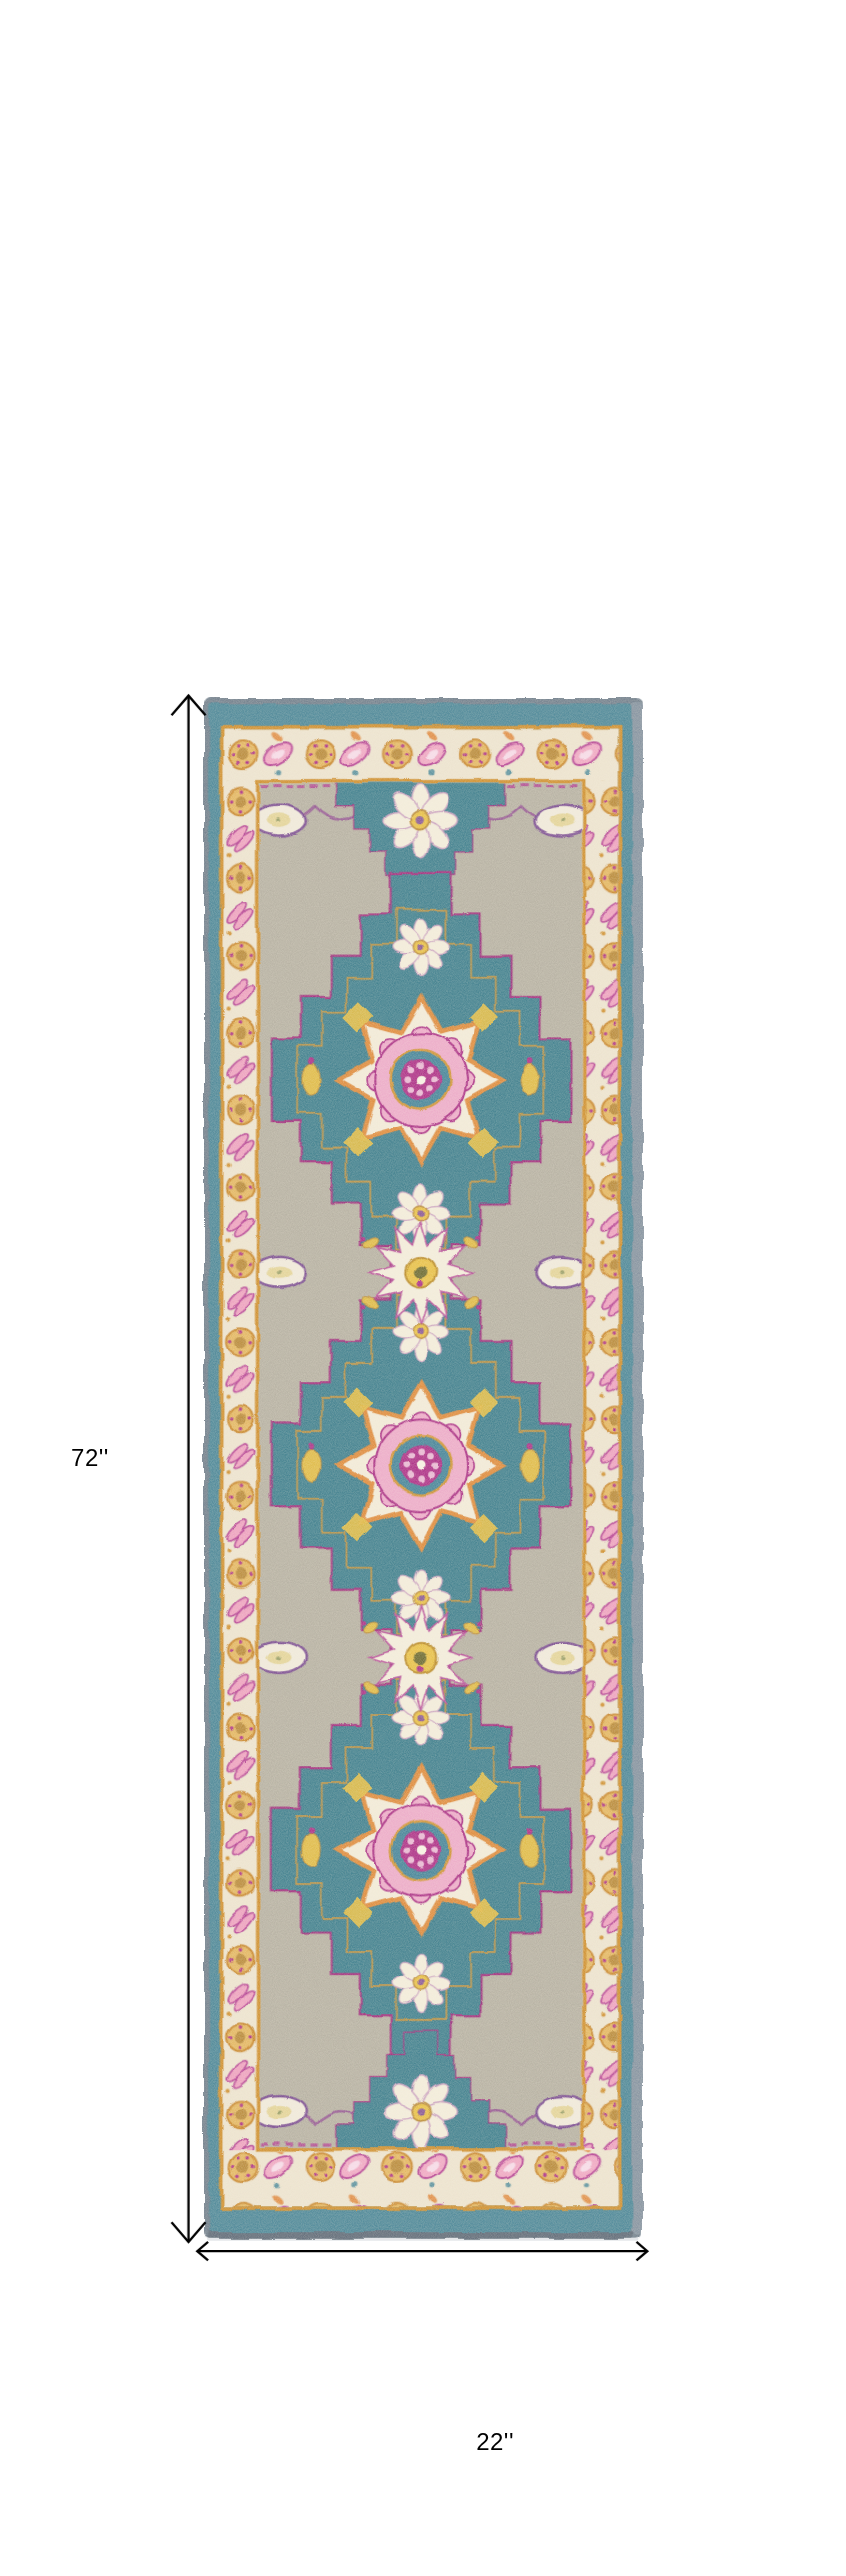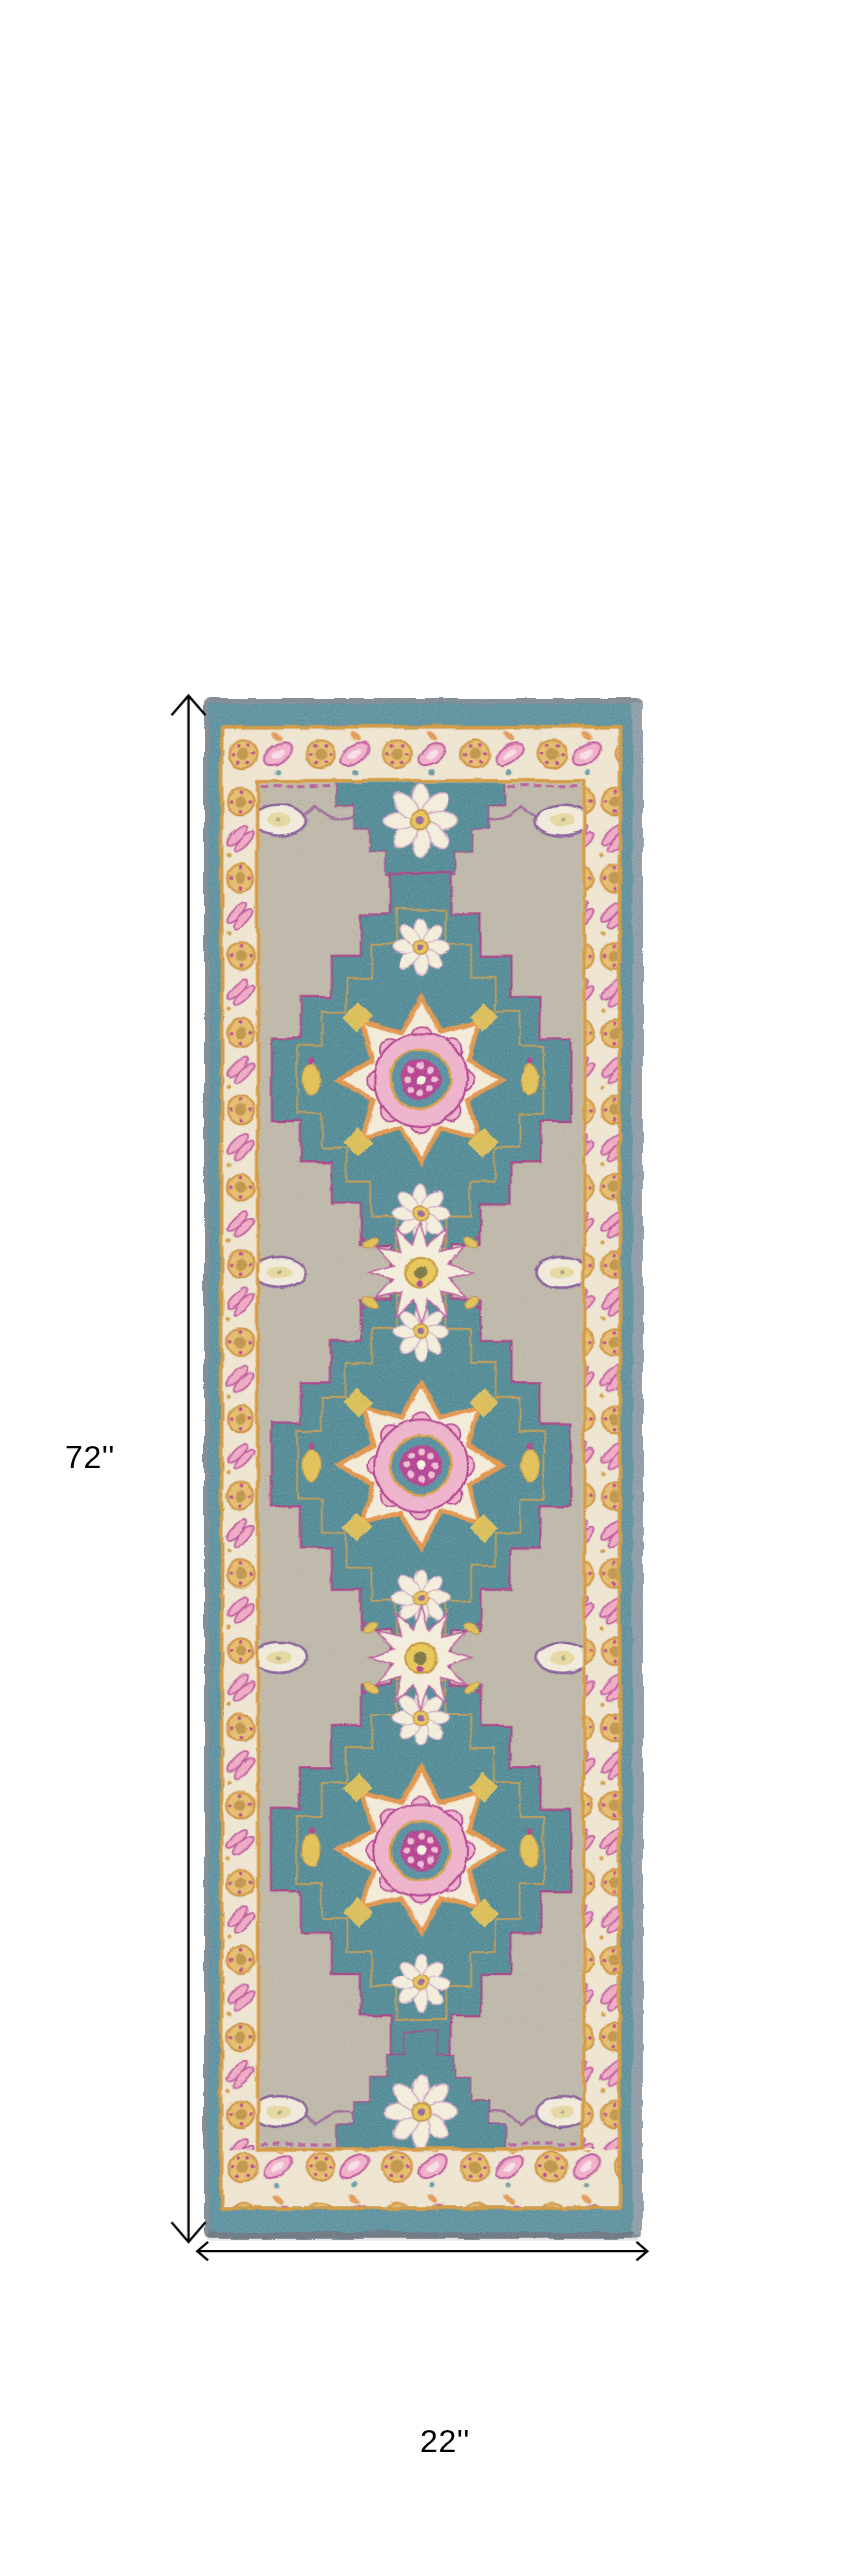--- a/index.html
+++ b/index.html
@@ -1,25 +1,25 @@
 <!DOCTYPE html>
 <html style="--rug-binding-slate: #72808e; --rug-binding-light: #8593a1; --rug-binding-shadow: #5f6b79; --rug-outer-teal-band: #4e8899; --rug-gold: #cf9030; --rug-gold-light: #e3b763; --rug-cream: #ece3cf; --rug-field-teal: #41808f; --rug-ground-gray: #b6b1a3; --rug-magenta: #ad3188; --rug-pink: #eda8c4; --rug-orange: #e0904a; --rug-yellow: #dfbb49; --rug-ivory: #f2ecdb; --rug-purple: #7c4f93; --arrow-color: #000000;font-size:8.2px"><head>
 <meta charset="utf-8">
 <style>
   html,body{margin:0;padding:0;background:#fff;}
   body{width:846px;height:2937px;position:relative;font-family:"Liberation Sans",sans-serif;}
   .canvas{position:absolute;left:0;top:0;width:846px;height:2937px;background:#fff;overflow:hidden;}
   svg.scene{position:absolute;left:0;top:0;}
   .dim-label{
     position:absolute;width:82px;text-align:center;
-    font-size:32px;line-height:43px;font-weight:400;color:#000;
+    font-size:24px;line-height:43px;font-weight:400;color:#000;
     letter-spacing:0.5px;white-space:nowrap;
   }
   .dim-label.h{left:49px;top:1436px;}
-  .dim-label.w{left:404px;top:2420px;}
+  .dim-label.w{left:432px;top:2420px;text-align:right;}
 </style>
 </head>
 <body style="background: rgb(255, 255, 255);">
 
 <div class="canvas">
 
   <svg class="scene" width="846" height="2937" viewBox="0 0 1643 5700">
     <defs>
 
       <filter id="rugtex" x="-2%" y="-1%" width="104%" height="102%" color-interpolation-filters="sRGB">

